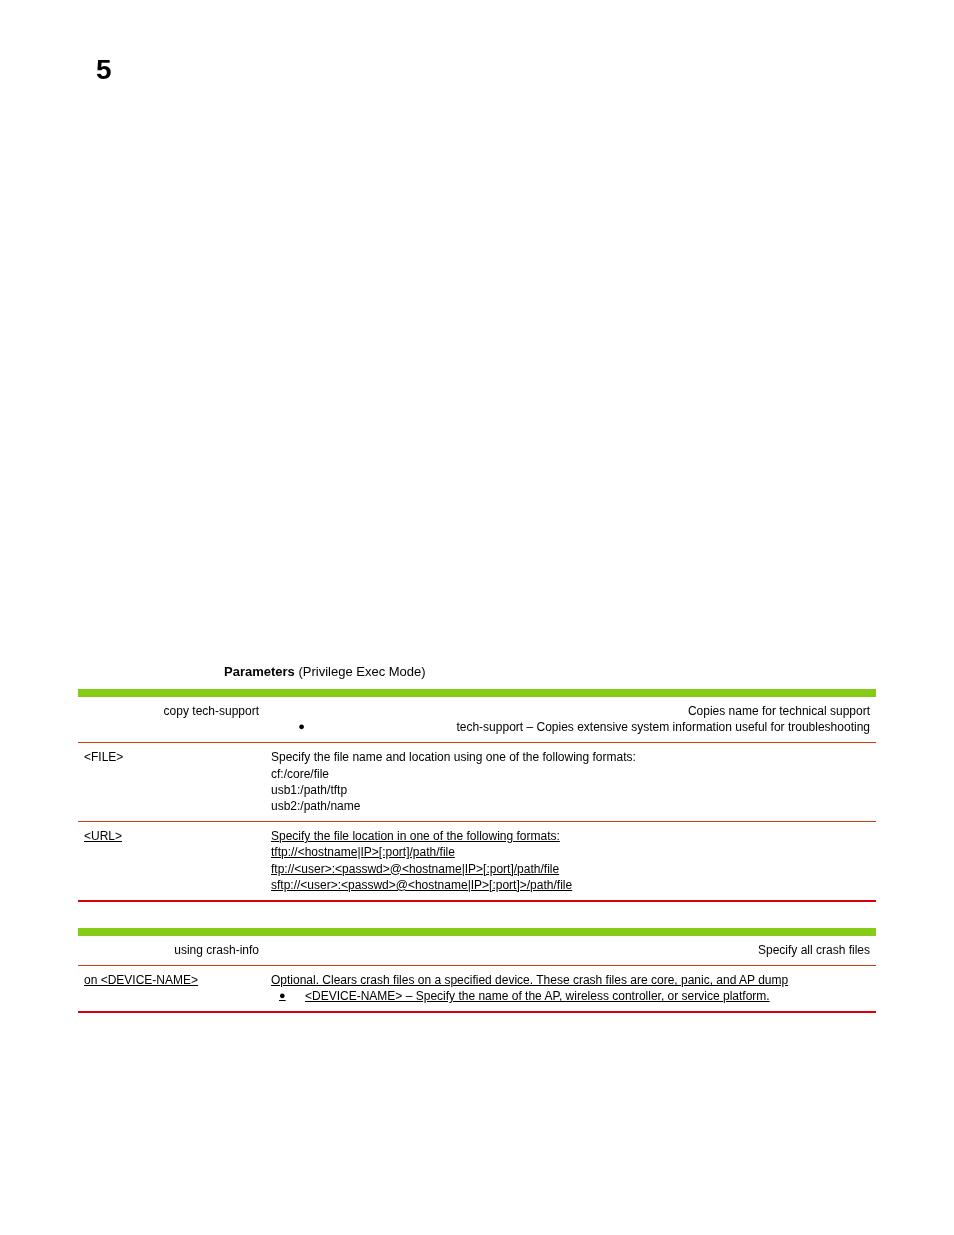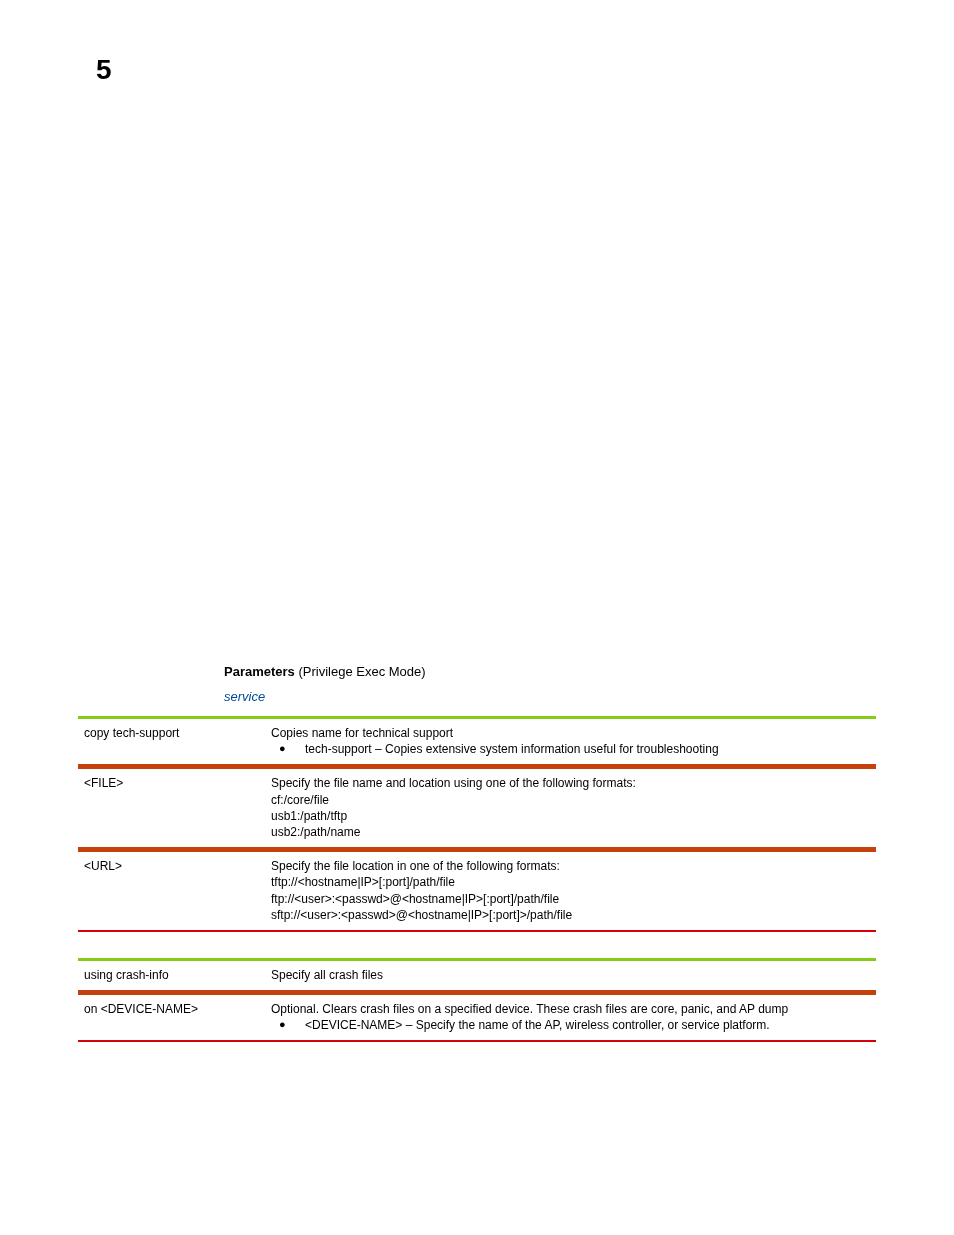--- a/index.html
+++ b/index.html
@@ -46,27 +46,29 @@
     border-collapse: collapse;
     font-size: 12px;
     margin-bottom: 26px;
   }
   table.param-table td {
     vertical-align: top;
     padding: 6px 6px 7px 6px;
     line-height: 1.35;
   }
   table.param-table tr.hdr td {
-    border-top: 3px solid #84cc16;
+    border-top: 8px solid #84cc16;
+    text-align: right;
   }
   table.param-table tr.row td {
-    border-top: 5px solid #c2410c;
+    border-top: 1px solid #c2410c;
   }
   table.param-table tr.last td {
     border-bottom: 2px solid #d4000a;
+    text-decoration: underline;
   }
   td.c1 { width: 175px; }
   .bul-row {
     display: flex;
   }
   .bul-row .dot {
     width: 26px;
     padding-left: 8px;
     font-size: 11px;
     line-height: 1.35;
@@ -80,21 +82,20 @@
 <body>
 
 <div class="page">
 
   <div class="page-number">5</div>
 
   <div class="middle-block">
     <p class="section-head">
       <span class="bold">Parameters</span><span> (Privilege Exec Mode)</span>
     </p>
-    <p class="service-link">service</p>
   </div>
 
   <table class="param-table">
     <tbody>
         <tr class="hdr">
       <td class="c1">copy tech-support</td>
       <td>
         <span class="inline">Copies name for technical support</span>
         <div class="bul-row">
           <span class="dot">●</span>

